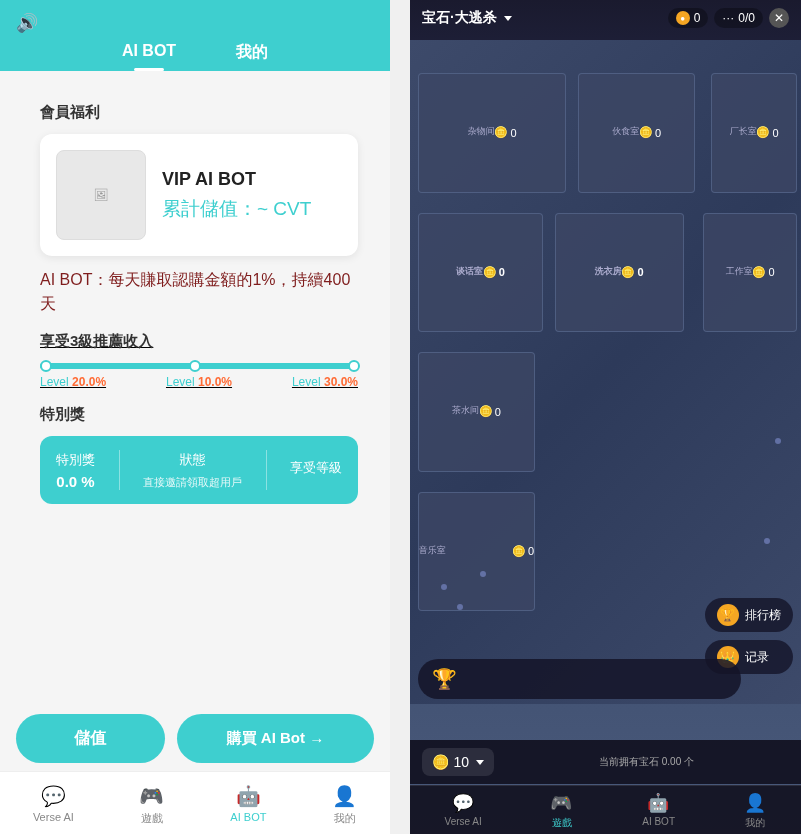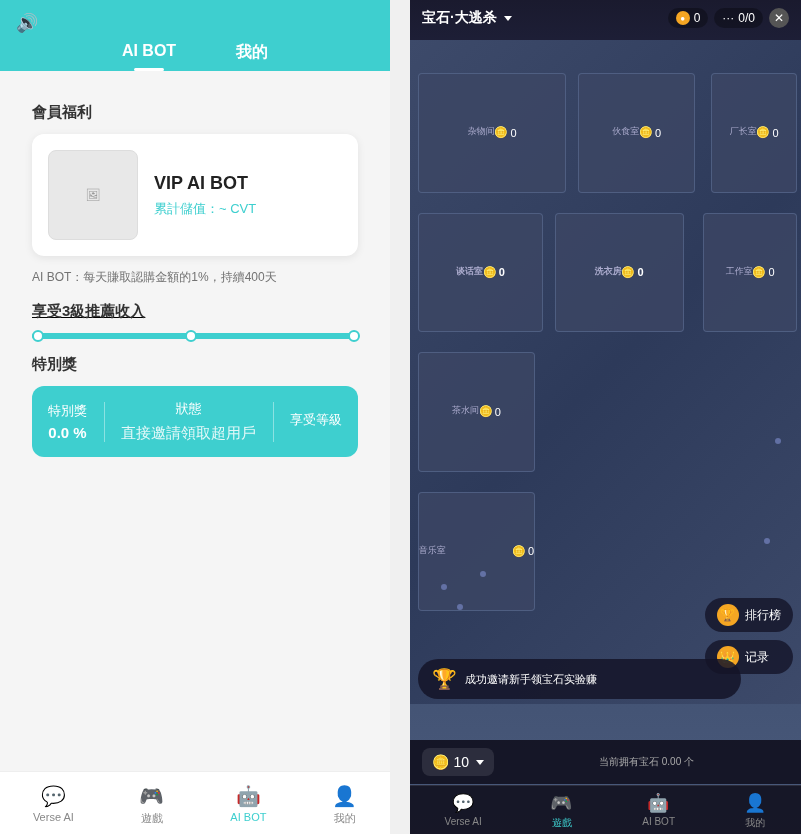--- a/index.html
+++ b/index.html
@@ -66,20 +66,21 @@
       width: 30px;
       height: 3px;
       background: white;
       border-radius: 2px;
     }
 
     .left-content {
       flex: 1;
       overflow-y: auto;
       padding: 32px;
+      margin-left: 8px;
     }
 
     .section-title {
       font-size: 15px;
       font-weight: 600;
       color: #333;
       margin-bottom: 12px;
     }
 
     .vip-card {
@@ -107,27 +108,27 @@
     }
 
     .vip-info h3 {
       font-size: 18px;
       font-weight: 700;
       color: #222;
       margin-bottom: 6px;
     }
 
     .vip-sub {
-      font-size: 13px;
+      font-size: 19px;
       color: #3ecfcf;
     }
 
     .ai-bot-desc {
-      font-size: 12px;
-      color: #737373;
+      font-size: 16px;
+      color: #7f1d1d;
       margin-bottom: 16px;
       line-height: 1.5;
     }
 
     .referral-section {
       margin-bottom: 16px;
       text-decoration: underline;
     }
 
     .referral-dot {
@@ -186,21 +187,21 @@
       font-weight: 700;
     }
 
     .reward-divider {
       width: 1px;
       height: 40px;
       background: rgba(255,255,255,0.4);
     }
 
     .reward-sub {
-      font-size: 15px;
+      font-size: 11px;
       color: rgba(255,255,255,0.85);
       margin-top: 2px;
     }
 
     .bottom-buttons {
       padding: 12px 16px 8px;
       display: flex;
       gap: 12px;
     }
 
@@ -605,20 +606,25 @@
     <div class="ai-bot-desc">AI BOT：每天賺取認購金額的1%，持續400天</div>
 
     <div class="referral-section">
       <div class="section-title">享受3級推薦收入</div>
       <div class="progress-bar-container">
         <div class="progress-bar-fill" style="width: 100%;"></div>
         <div class="referral-dot" style="left: 0%;"></div>
         <div class="referral-dot" style="left: 47%;"></div>
         <div class="referral-dot" style="left: 97%;"></div>
       </div>
+      <div class="referral-labels">
+        <span class="referral-label">Level <span style="color:#ff6b35;font-weight:700;">20.0%</span></span>
+        <span class="referral-label">Level <span style="color:#ff6b35;font-weight:700;">10.0%</span></span>
+        <span class="referral-label">Level <span style="color:#ff6b35;font-weight:700;">30.0%</span></span>
+      </div>
     </div>
 
     <div class="special-reward-section">
       <div class="section-title">特別獎</div>
       <div class="reward-card">
         <div class="reward-item">
           <span class="label">特別獎</span>
           <span class="value">0.0 %</span>
         </div>
         <div class="reward-divider"></div>
@@ -627,20 +633,24 @@
           <span class="reward-sub">直接邀請領取超用戶</span>
         </div>
         <div class="reward-divider"></div>
         <div class="reward-item">
           <span class="label">享受等級</span>
         </div>
       </div>
     </div>
   </div>
 
+  <div class="bottom-buttons">
+    <button class="btn-deposit">儲值</button>
+    <button class="btn-buy">購買 AI Bot →</button>
+  </div>
 
   <div class="left-nav">
     <div class="nav-item">
       <span class="nav-icon">💬</span>
       <span class="nav-label">Verse AI</span>
     </div>
     <div class="nav-item">
       <span class="nav-icon">🎮</span>
       <span class="nav-label">遊戲</span>
     </div>
@@ -749,21 +759,20 @@
         <span>排行榜</span>
       </div>
       <div class="side-btn">
         <div class="side-btn-icon" style="display:flex;align-items:center;justify-content:center;font-size:12px;">👑</div>
         <span>记录</span>
       </div>
     </div>
 
     <div class="trophy-notif">
       <span class="trophy-icon">🏆</span>
-      <span class="trophy-text">成功邀请新手领宝石实验赚</span>
     </div>
 
     <div class="game-bottom">
       <div class="invest-coin">
         <span>🪙</span>
         <span>10</span>
         <span class="chevron-down"></span>
       </div>
       <div style="flex:1;display:flex;flex-direction:column;gap:4px;">
         <span class="invest-sub">当前拥有宝石 0.00 个</span>

